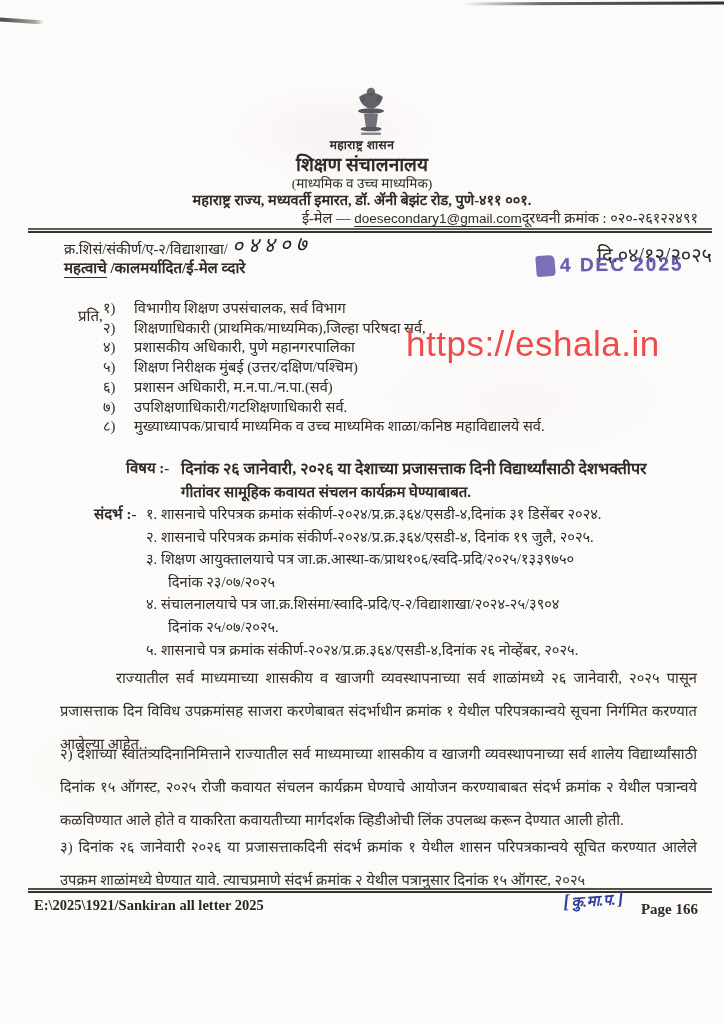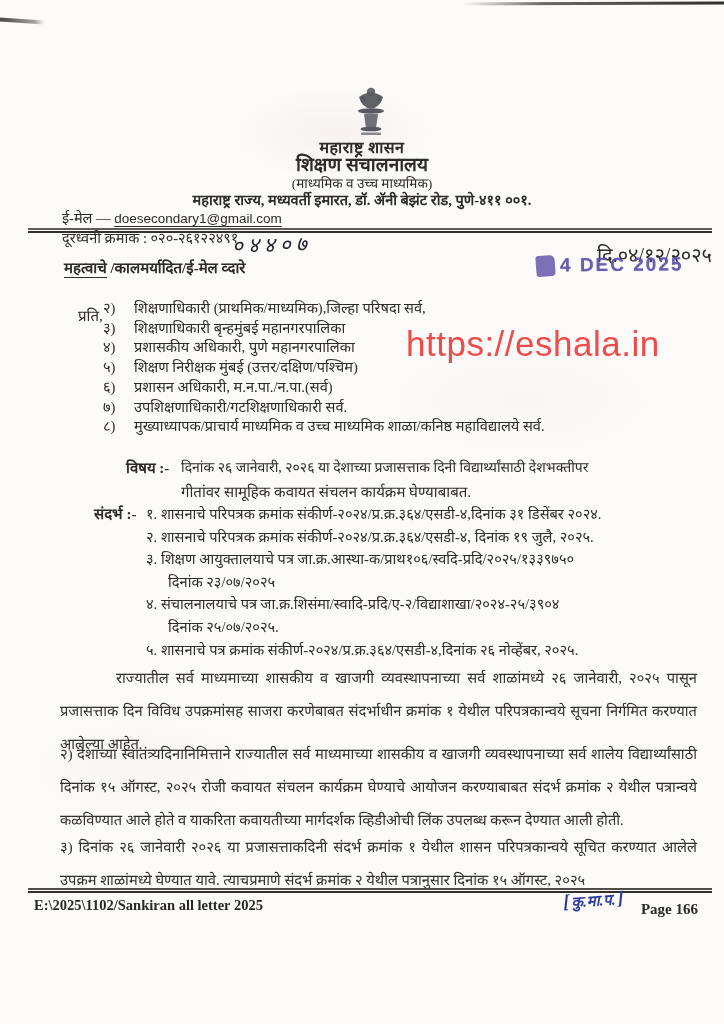--- a/index.html
+++ b/index.html
@@ -18,27 +18,27 @@
   .nowrap { white-space:nowrap; }
   .center { left:0; right:0; text-align:center; }
 
   
   .artifact-topline { top:2px; right:0; width:262px; height:3px;
     background:linear-gradient(to left,#2f2f2f,#6a6a6a 70%,rgba(120,120,120,0)); transform:rotate(-0.25deg); }
   .artifact-leftmark { top:19px; left:0; width:44px; height:4px;
     background:linear-gradient(to right,#4a4a4a,#a8a49f 80%,rgba(170,166,160,0)); transform:rotate(4deg); }
 
   
-  .h-gov  { top:136px; font-size:16px; font-weight:600; letter-spacing:0.5px; }
+  .h-gov  { top:136px; font-size:12px; font-weight:600; letter-spacing:0.5px; }
   .h-dept { top:151px; font-size:19px; font-weight:700; }
   .h-wing { top:174px; font-size:13.5px; }
   .h-addr { top:189px; font-size:14.5px; font-weight:600; }
 
-  .contact-row { top:207px; left:62px; right:26px; display:flex; justify-content:center;
-    font-size:14.5px;flex-direction:column; }
+  .contact-row { top:207px; left:62px; right:26px; display:flex; justify-content:flex-end;
+    font-size:14.5px; }
   .email-value { text-decoration:underline; text-underline-offset:3px; font-family:"Liberation Sans",sans-serif; font-size:13.5px; }
   .phone { font-weight:500; }
 
   .rule { left:28px; width:684px; height:5px; border-top:2px solid #5e5c58; border-bottom:2.5px solid #33312e; }
   .rule1 { top:228px; }
   .rule2 { top:888px; border-top-color:#504e4a; }
 
   .outward { top:238px; left:64px; font-size:14.5px; }
   .outward-no { top:230px; left:232px; font-size:21px; font-style:italic; letter-spacing:5px;
     color:#23222c; transform:rotate(-1.5deg); font-weight:500; }
@@ -51,22 +51,22 @@
     text-shadow:0 0 1px rgba(92,80,168,0.55); display:flex; align-items:center; }
   .stamp-blob { display:inline-block; width:19px; height:21px; background:#5748a2; opacity:0.85;
     border-radius:3px 5px 4px 3px; margin-right:5px; transform:rotate(-4deg); }
 
   .salutation { top:281px; left:78px; font-size:15px;margin-top:24px; }
   .recipient-list { top:299px; left:103px; line-height:19.7px; font-size:14.6px; }
   .recipient { white-space:nowrap; }
   .recipient .no { display:inline-block; width:31px; }
 
   .subject-label { top:457px; left:126px; font-size:15px; font-weight:700; }
-  .subject-l1 { top:457px; left:181px; font-size:14px; font-weight:400; }
-  .subject-l2 { top:481px; left:181px; font-size:15px; font-weight:400; }
+  .subject-l1 { top:457px; left:181px; font-size:16px; font-weight:700; }
+  .subject-l2 { top:481px; left:181px; font-size:15px; font-weight:700; }
 
   .ref-label { top:503px; left:94px; font-size:15px; font-weight:700; }
   .ref-lines { top:503px; left:146px; line-height:22.6px; font-size:14.6px; }
   .ref-line { white-space:nowrap; }
   .ref-line.indent { padding-left:22px; }
 
   .para { left:60px; width:637px; text-align:justify; font-size:14.7px; line-height:33px; color:#33302c; }
   .para1 { top:662px; text-indent:56px; }
   .para2 { top:738px; }
   .para3 { top:831px; }
@@ -114,36 +114,37 @@
   <div class="abs contact-row">
     <span class="nowrap">
       <span>ई-मेल —</span>
       <span class="email-value">doesecondary1@gmail.com</span>
     </span>
     <span class="phone nowrap">दूरध्वनी क्रमांक : ०२०-२६१२२४९१</span>
   </div>
 
   <div class="abs rule rule1"></div>
 
+  <div class="abs outward nowrap">क्र.शिसं/संकीर्ण/ए-२/विद्याशाखा/</div>
   <div class="abs outward-no nowrap">०४४०७</div>
   <div class="abs letter-date nowrap">दि.०४/१२/२०२५</div>
 
   <div class="abs priority nowrap">
     <span class="u">महत्वाचे</span><span> /कालमर्यादित/ई-मेल व्दारे</span>
   </div>
 
   <div class="abs stamp nowrap">
     <span class="stamp-blob"></span>
     <span>4 DEC 2025</span>
   </div>
 
   <div class="abs salutation nowrap">प्रति,</div>
   <div class="abs recipient-list">
+    <div class="recipient"><span class="no">१)</span><span>विभागीय शिक्षण उपसंचालक, सर्व विभाग</span></div>
     <div class="recipient"><span class="no">२)</span><span>शिक्षणाधिकारी (प्राथमिक/माध्यमिक),जिल्हा परिषदा सर्व,</span></div>
-    <div class="recipient"><span class="no">३)</span><span>शिक्षणाधिकारी बृन्हमुंबई महानगरपालिका</span></div>
     <div class="recipient"><span class="no">४)</span><span>प्रशासकीय अधिकारी, पुणे महानगरपालिका</span></div>
     <div class="recipient"><span class="no">५)</span><span>शिक्षण निरीक्षक मुंबई (उत्तर/दक्षिण/पश्चिम)</span></div>
     <div class="recipient"><span class="no">६)</span><span>प्रशासन अधिकारी, म.न.पा./न.पा.(सर्व)</span></div>
     <div class="recipient"><span class="no">७)</span><span>उपशिक्षणाधिकारी/गटशिक्षणाधिकारी सर्व.</span></div>
     <div class="recipient"><span class="no">८)</span><span>मुख्याध्यापक/प्राचार्य माध्यमिक व उच्च माध्यमिक शाळा/कनिष्ठ महाविद्यालये सर्व.</span></div>
   </div>
 
   <div class="abs subject-label nowrap">विषय :-</div>
   <div class="abs subject-l1 nowrap">दिनांक २६ जानेवारी, २०२६ या देशाच्या प्रजासत्ताक दिनी विद्यार्थ्यांसाठी देशभक्तीपर</div>
   <div class="abs subject-l2 nowrap">गीतांवर सामूहिक कवायत संचलन कार्यक्रम घेण्याबाबत.</div>
@@ -157,19 +158,19 @@
     <div class="ref-line">४. संचालनालयाचे पत्र जा.क्र.शिसंमा/स्वादि-प्रदि/ए-२/विद्याशाखा/२०२४-२५/३९०४</div>
     <div class="ref-line indent">दिनांक २५/०७/२०२५.</div>
     <div class="ref-line">५. शासनाचे पत्र क्रमांक संकीर्ण-२०२४/प्र.क्र.३६४/एसडी-४,दिनांक २६ नोव्हेंबर, २०२५.</div>
   </div>
 
   <div class="abs para para1">राज्यातील सर्व माध्यमाच्या शासकीय व खाजगी व्यवस्थापनाच्या सर्व शाळांमध्ये २६ जानेवारी, २०२५ पासून प्रजासत्ताक दिन विविध उपक्रमांसह साजरा करणेबाबत संदर्भाधीन क्रमांक १ येथील परिपत्रकान्वये सूचना निर्गमित करण्यात आलेल्या आहेत.</div>
   <div class="abs para para2">२) देशाच्या स्वातंत्र्यदिनानिमित्ताने राज्यातील सर्व माध्यमाच्या शासकीय व खाजगी व्यवस्थापनाच्या सर्व शालेय विद्यार्थ्यांसाठी दिनांक १५ ऑगस्ट, २०२५ रोजी कवायत संचलन कार्यक्रम घेण्याचे आयोजन करण्याबाबत संदर्भ क्रमांक २ येथील पत्रान्वये कळविण्यात आले होते व याकरिता कवायतीच्या मार्गदर्शक व्हिडीओची लिंक उपलब्ध करून देण्यात आली होती.</div>
   <div class="abs para para3">३) दिनांक २६ जानेवारी २०२६ या प्रजासत्ताकदिनी संदर्भ क्रमांक १ येथील शासन परिपत्रकान्वये सूचित करण्यात आलेले उपक्रम शाळांमध्ये घेण्यात यावे. त्याचप्रमाणे संदर्भ क्रमांक २ येथील पत्रानुसार दिनांक १५ ऑगस्ट, २०२५</div>
 
   <div class="abs rule rule2"></div>
-  <div class="abs footer-path nowrap">E:\2025\1102/Sankiran all letter 2025</div>
+  <div class="abs footer-path nowrap">E:\2025\1921/Sankiran all letter 2025</div>
   <div class="abs footer-initials nowrap">कु.मा.प.</div>
   <div class="abs footer-page nowrap">Page 166</div>
 
   <div class="abs watermark nowrap" style="color: rgb(238, 75, 75);">https://eshala.in</div>
 
 </div>
 
 </body></html>

